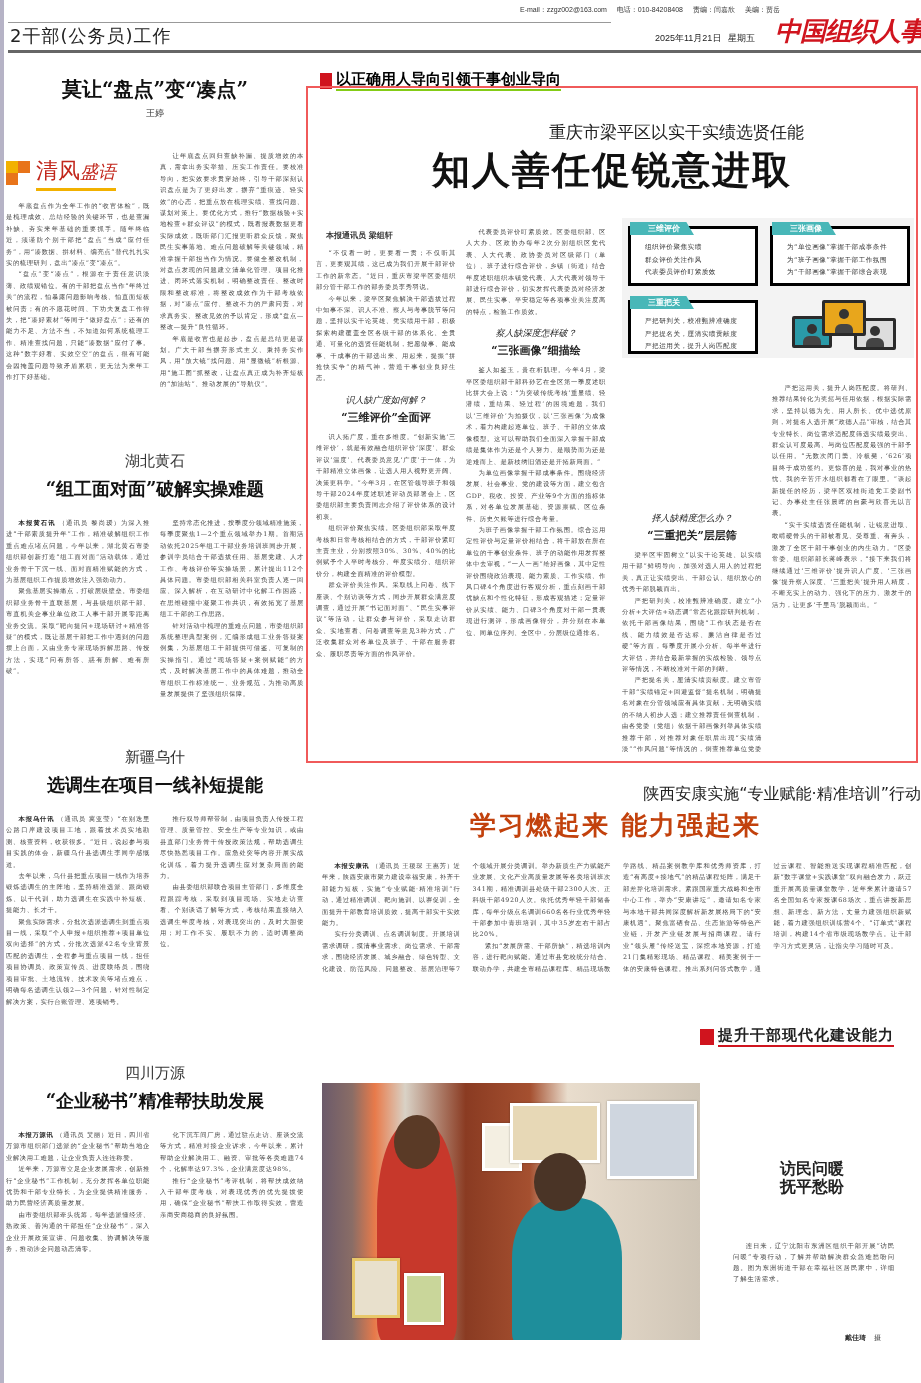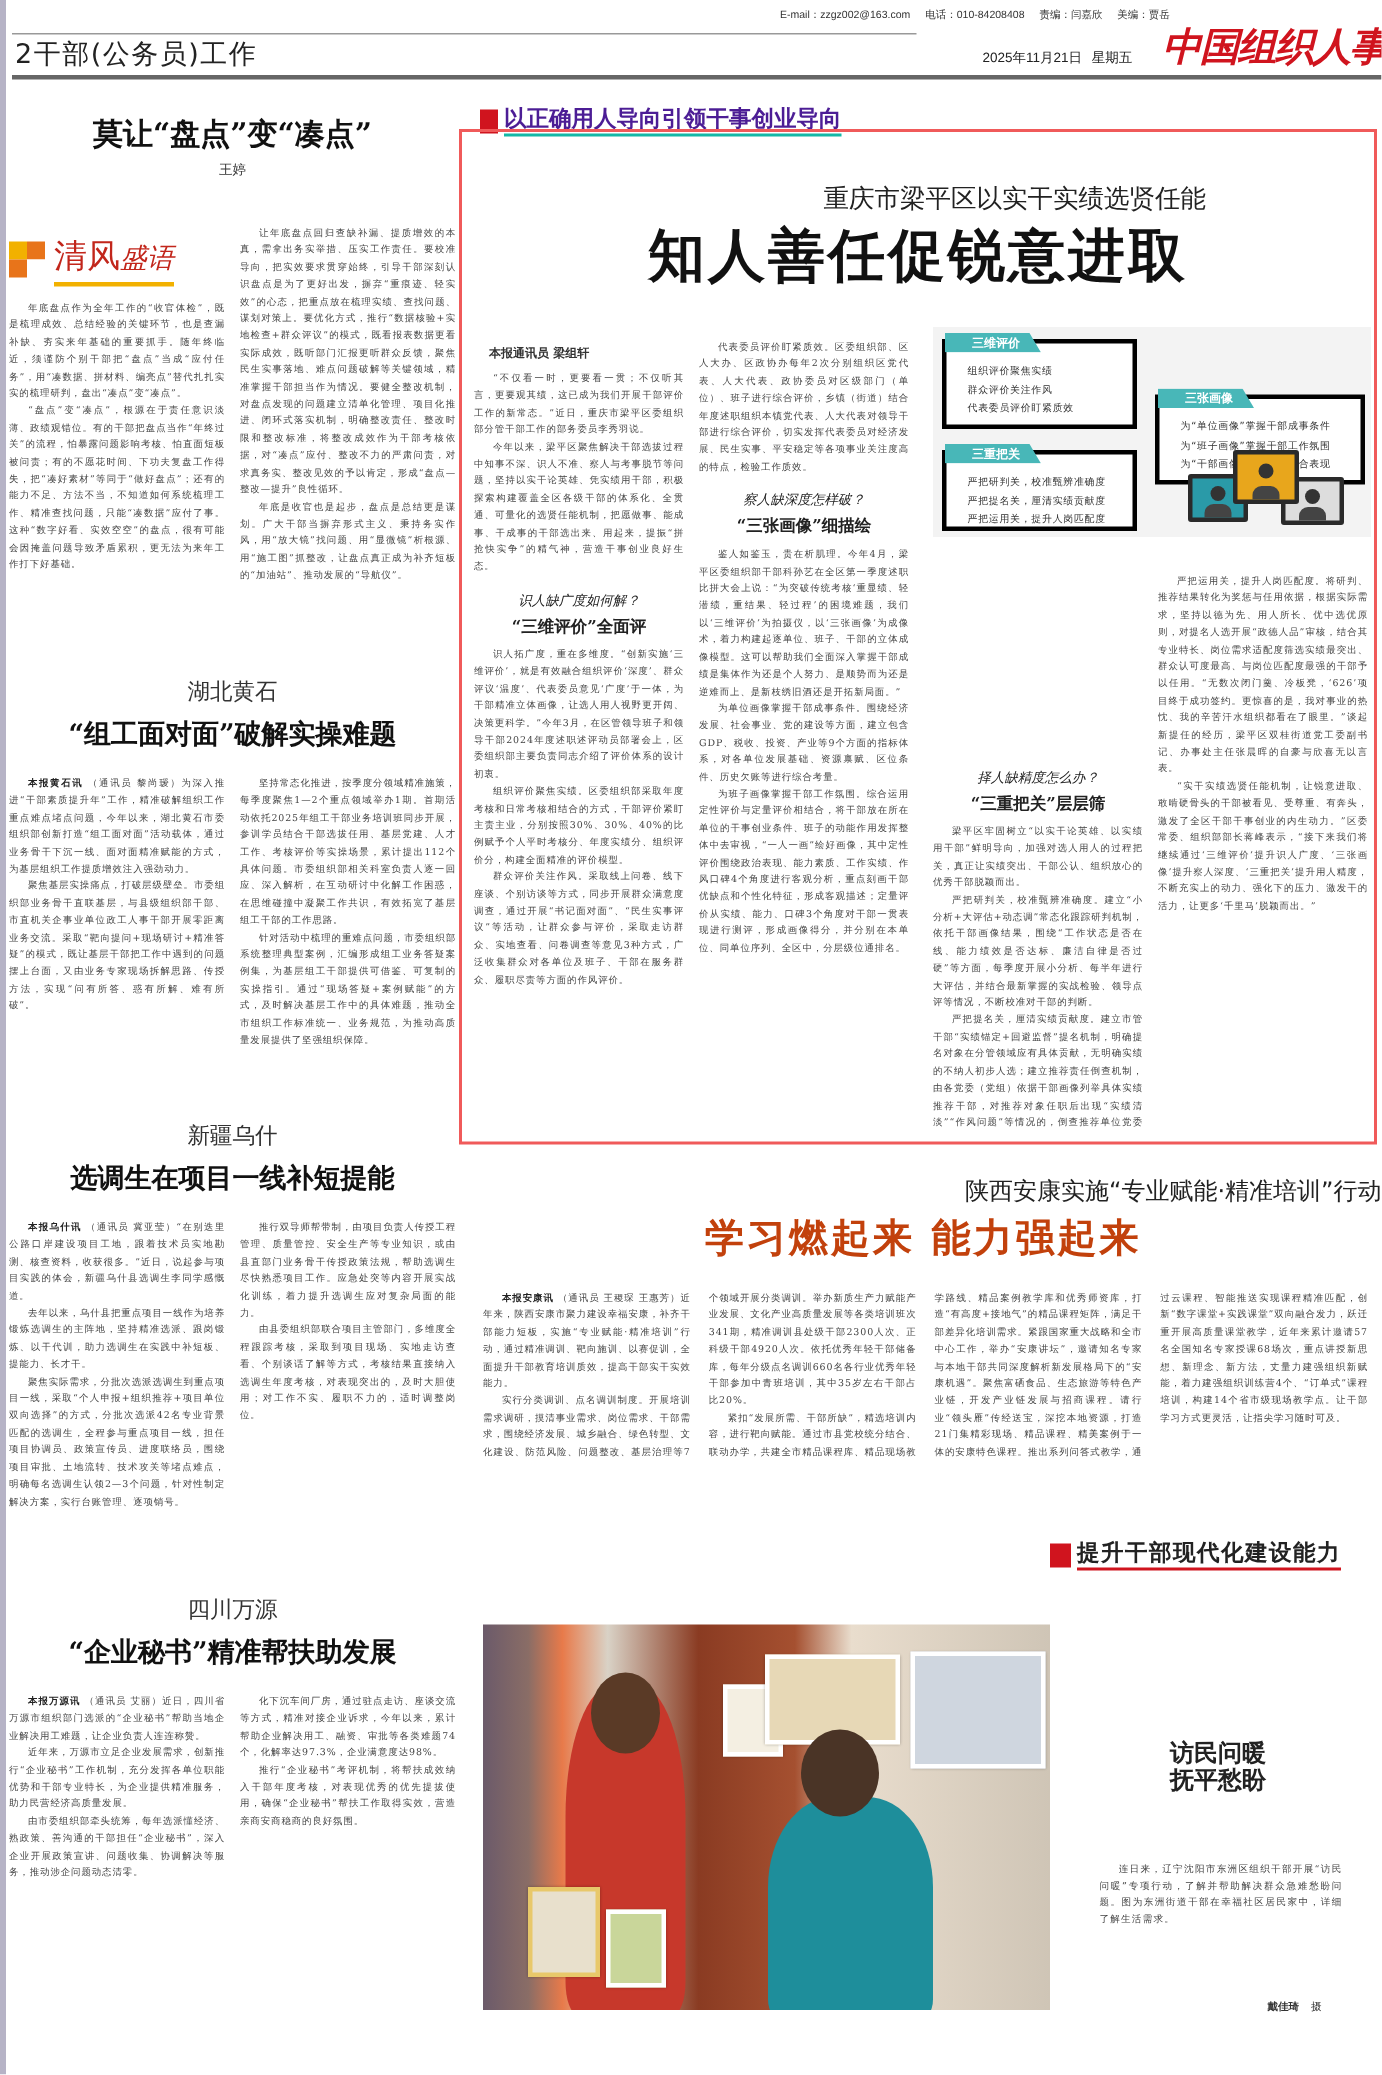--- a/index.html
+++ b/index.html
@@ -32,21 +32,21 @@
   .cl-sq .a { left: 0; top: 0; width: 12px; height: 12px; background: #f2b100; }
   .cl-sq .b { left: 12px; top: 0; width: 12px; height: 12px; background: #e8741a; }
   .cl-sq .c { left: 0; top: 12px; width: 12px; height: 12px; background: #e8741a; }
   .cl-sq .d { left: 12px; top: 12px; width: 12px; height: 12px; background: #fff; }
   .cl-text { font: 22px "DejaVu Sans", sans-serif; color: #c2261b; border-bottom: 3px solid #f2b100; padding-bottom: 2px; }
 
   
   .hl-box { position: absolute; left: 306px; top: 86px; width: 612px; height: 677px; border: 2.5px solid #f05a5a; }
   .ribbon { position: absolute; left: 320px; top: 70px; display: flex; align-items: center; }
   .ribbon .sq { width: 12px; height: 16px; background: #d0141e; margin-right: 4px; }
-  .ribbon .txt { font: bold 15px "DejaVu Sans", sans-serif; color: #4c1d95; border-bottom: 2px solid #14b8a6; }
+  .ribbon .txt { font: bold 15px "DejaVu Sans", sans-serif; color: #000000; border-bottom: 2px solid #84cc16; }
   .lead-kicker { position: absolute; left: 306px; width: 699px; top: 121px; text-align: center; font: 17px "DejaVu Sans", sans-serif; color: #222; padding-left: 42px; }
   .lead-title { position: absolute; left: 306px; width: 612px; top: 145px; text-align: center; font: bold 38px "DejaVu Sans", sans-serif; color: #111; letter-spacing: 2px; }
   .lead-cols { position: absolute; top: 222px; }
   .subhead { text-align: center; margin: 10px 0 6px; font-weight: bold; color: #222; }
   .subhead .q { display: block; font-size: 9px; font-weight: normal; font-style: italic; }
   .subhead .h { display: block; font-size: 11px; margin-top: 3px; }
 
   
   .infog { position: absolute; left: 622px; top: 218px; width: 292px; height: 140px; background: #f3f3f3; }
   .ibox { position: absolute; border: 3px solid #000000; background: #fff; padding: 12px 6px 4px 14px; }
@@ -198,21 +198,21 @@
   <p class="body-txt">为班子画像掌握干部工作氛围。综合运用定性评价与定量评价相结合，将干部放在所在单位的干事创业条件、班子的动能作用发挥整体中去审视，“一人一画”绘好画像，其中定性评价围绕政治表现、能力素质、工作实绩、作风口碑4个角度进行客观分析，重点刻画干部优缺点和个性化特征，形成客观描述；定量评价从实绩、能力、口碑3个角度对干部一贯表现进行测评，形成画像得分，并分别在本单位、同单位序列、全区中，分层级位通排名。</p>
 </div>
 
 <div class="infog">
   <div class="ibox" style="left:6px;top:8px;width:130px;height:60px;">
     <div class="tag">三维评价</div>
     <p>组织评价聚焦实绩</p>
     <p>群众评价关注作风</p>
     <p>代表委员评价盯紧质效</p>
   </div>
-  <div class="ibox" style="left:148px;top:8px;width:140px;height:60px;margin-top:37px;">
+  <div class="ibox" style="left:148px;top:8px;width:140px;height:60px;">
     <div class="tag">三张画像</div>
     <p>为“单位画像”掌握干部成事条件</p>
     <p>为“班子画像”掌握干部工作氛围</p>
     <p>为“干部画像”掌握干部综合表现</p>
   </div>
   <div class="ibox" style="left:6px;top:82px;width:130px;height:54px;">
     <div class="tag">三重把关</div>
     <p>严把研判关，校准甄辨准确度</p>
     <p>严把提名关，厘清实绩贡献度</p>
     <p>严把运用关，提升人岗匹配度</p>

